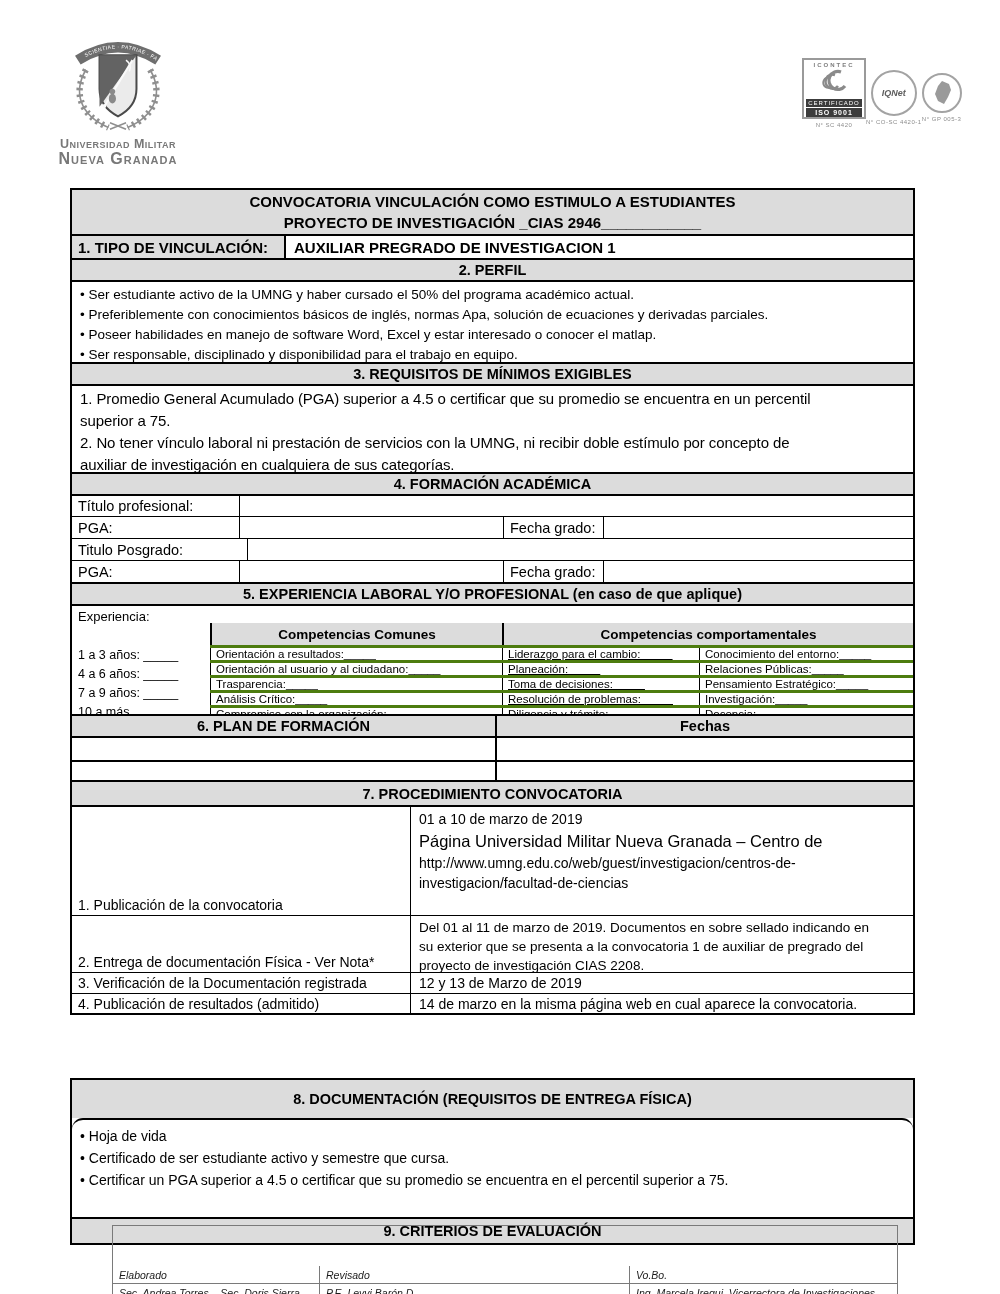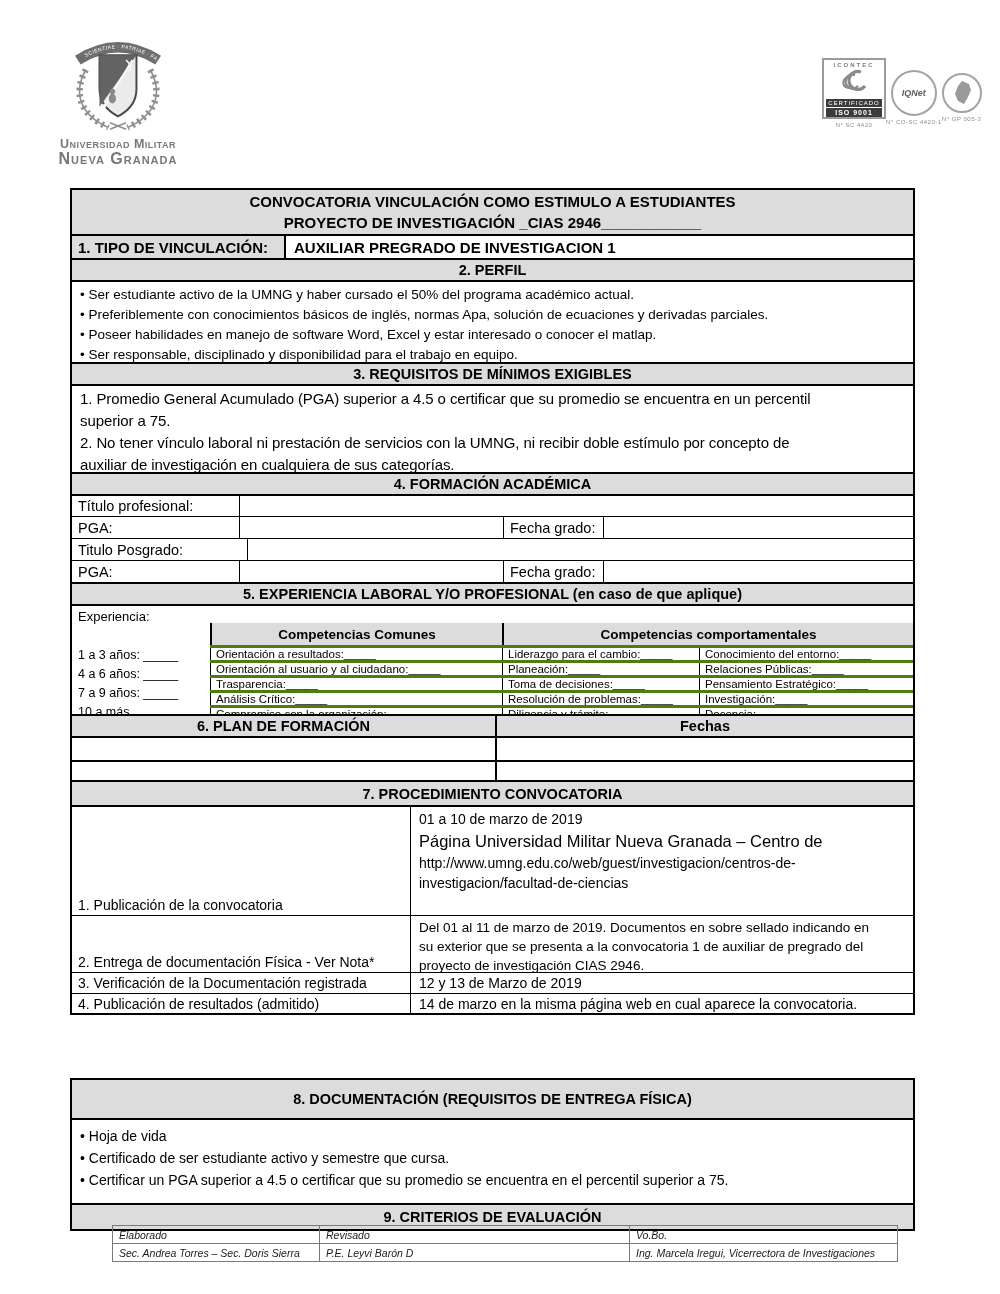--- a/index.html
+++ b/index.html
@@ -9,21 +9,21 @@
     font-family:"Liberation Sans", sans-serif; color:#000;
     overflow:hidden;
   }
 
   
   .umng-logo { position:absolute; left:47px; top:28px; width:142px; text-align:center; }
   .wordmark { color:#787878; font-variant:small-caps; font-weight:bold; line-height:1.05; }
   .wm1 { font-size:12.5px; letter-spacing:.5px; }
   .wm2 { font-size:16px; letter-spacing:1px; }
 
-  .certs { position:absolute; left:822px; top:58px; display:flex; align-items:flex-start; color:#8a8a8a; }
+  .certs { position:absolute; left:802px; top:58px; display:flex; align-items:flex-start; color:#8a8a8a; }
   .ic-wrap { width:64px; text-align:center; }
   .ic-box { border:2px solid #9a9a9a; padding:2px 2px 0 2px; background:#fff; }
   .ic-name { font-size:6px; letter-spacing:2px; color:#7d7d7d; font-weight:bold; }
   .ic-cert { background:#3c3c3c; color:#fff; font-size:6px; letter-spacing:1px; padding:1px 0; margin-top:1px; }
   .ic-iso  { background:#3c3c3c; color:#fff; font-size:7px; font-weight:bold; letter-spacing:1px; padding:1px 0; margin-top:1px; }
   .cert-num { font-size:6px; color:#8d8d8d; margin-top:3px; letter-spacing:.5px; }
   .round-wrap { text-align:center; }
   .iqnet-circle { width:46px; height:46px; border:2px solid #a3a3a3; border-radius:50%; display:flex; align-items:center; justify-content:center; margin:12px auto 0 auto; }
   .iqnet-text { font-size:9px; font-weight:bold; color:#5e5e5e; font-style:italic; }
   .gp-circle { width:40px; height:40px; border:2px solid #a3a3a3; border-radius:50%; display:flex; align-items:center; justify-content:center; margin:15px auto 0 auto; }
@@ -57,40 +57,40 @@
   .exp-left { width:138px; font-size:13px; padding:3px 6px; }
   .exp-left .rng { margin-top:0; font-size:12.5px; line-height:19px; }
   .exp-left .rng-first { margin-top:22px; }
   .exp-right { flex:1; display:flex; flex-direction:column; }
   .exp-head { display:flex; height:22px;margin-top:17px; }
   .h-com { width:292px; }
   .h-cpt { flex:1; }
   .exp-head .sec { font-size:13.5px; }
   .exp-line { display:flex; flex:1; border-top:3px solid #4d7c0f; }
   .cc { width:292px; border-left:1px solid #000; font-size:11.5px; display:flex; align-items:center; padding-left:5px; }
-  .cp1 { width:197px; border-left:1px solid #000; font-size:11.5px; display:flex; align-items:center; padding-left:5px; }
+  .cp1 { width:197px; border-left:1px solid #000; font-size:11.5px; display:flex; align-items:center; padding-left:5px;text-decoration:underline; }
   .cp2 { flex:1; border-left:1px solid #000; font-size:11.5px; display:flex; align-items:center; padding-left:5px; }
 
   .plan-left { width:423px; }
   .plan-right { flex:1; }
 
   .t2-label { width:338px; font-size:14px; display:flex; align-items:flex-end; padding:2px 6px; }
   .t2-content { flex:1; }
   .l-date { font-size:14px; line-height:19px; padding:3px 0 0 8px; }
   .l-big  { font-size:16.5px; line-height:24px; padding-left:8px; }
   .l-url  { font-size:14px; line-height:20px; padding-left:8px; }
   .t2-val { font-size:14px; display:flex; align-items:center; padding-left:8px; }
   .t2-val-multi { font-size:13.5px; line-height:19px; padding:2px 8px; }
 
   .t3-bullets { font-size:14px; line-height:22px; padding:5px 8px; }
 
   .footer-tbl { position:absolute; left:112px; top:1225px; width:786px; border:1px solid #7a7a7a;
                 font-style:italic; font-size:10.5px; color:#1a1a1a; }
   .f-row { display:flex; border-top:1px solid #7a7a7a; }
-  .f-row.first { border-top:none; }
+  .f-row.first { border-top:none;margin-top:40px; }
   .f-c { border-left:1px solid #7a7a7a; height:17px; display:flex; align-items:center; padding-left:6px; }
   .f-c.first { border-left:none; }
   .f-c1 { width:206px; } .f-c2 { width:310px; } .f-c3 { flex:1; }
 </style>
 </head>
 <body>
 
 <div class="page">
 
   <div class="umng-logo">
@@ -288,37 +288,37 @@
         <div class="l-big">Página Universidad Militar Nueva Granada – Centro de</div>
         <div class="l-url">http://www.umng.edu.co/web/guest/investigacion/centros-de-</div>
         <div class="l-url">investigacion/facultad-de-ciencias</div>
       </div>
     </div>
 
     <div class="r" style="height:57px;">
       <div class="c first t2-label">2. Entrega de documentación Física - Ver Nota*</div>
       <div class="c t2-content t2-val-multi pre">Del 01 al 11 de marzo de 2019. Documentos en sobre sellado indicando en
 su exterior que se presenta a la convocatoria 1 de auxiliar de pregrado del
-proyecto de investigación CIAS 2946.</div>
+proyecto de investigación CIAS 2208.</div>
     </div>
 
     <div class="r" style="height:21px;">
       <div class="c first t2-label" style="align-items:center;">3. Verificación de la Documentación registrada</div>
       <div class="c t2-content t2-val">12 y 13 de Marzo de 2019</div>
     </div>
 
     <div class="r" style="height:20px;">
       <div class="c first t2-label" style="align-items:center;">4. Publicación de resultados (admitido)</div>
       <div class="c t2-content t2-val">14 de marzo en la misma página web en cual aparece la convocatoria.</div>
     </div>
   </div>
 
   <div class="tbl" style="top:1078px;">
     <div class="r first sec" style="height:38px;">8. DOCUMENTACIÓN (REQUISITOS DE ENTREGA FÍSICA)</div>
-    <div class="r bt2" style="height:85px;">
+    <div class="r bt2" style="height:99px;border-radius:11px;">
       <div class="t3-bullets" style="flex:1;">
         <div>• Hoja de vida</div>
         <div>• Certificado de ser estudiante activo y semestre que cursa.</div>
         <div>• Certificar un PGA superior a 4.5 o certificar que su promedio se encuentra en el percentil superior a 75.</div>
       </div>
     </div>
     <div class="r bt2 sec" style="height:26px;">9. CRITERIOS DE EVALUACIÓN</div>
   </div>
 
   <div class="footer-tbl">

